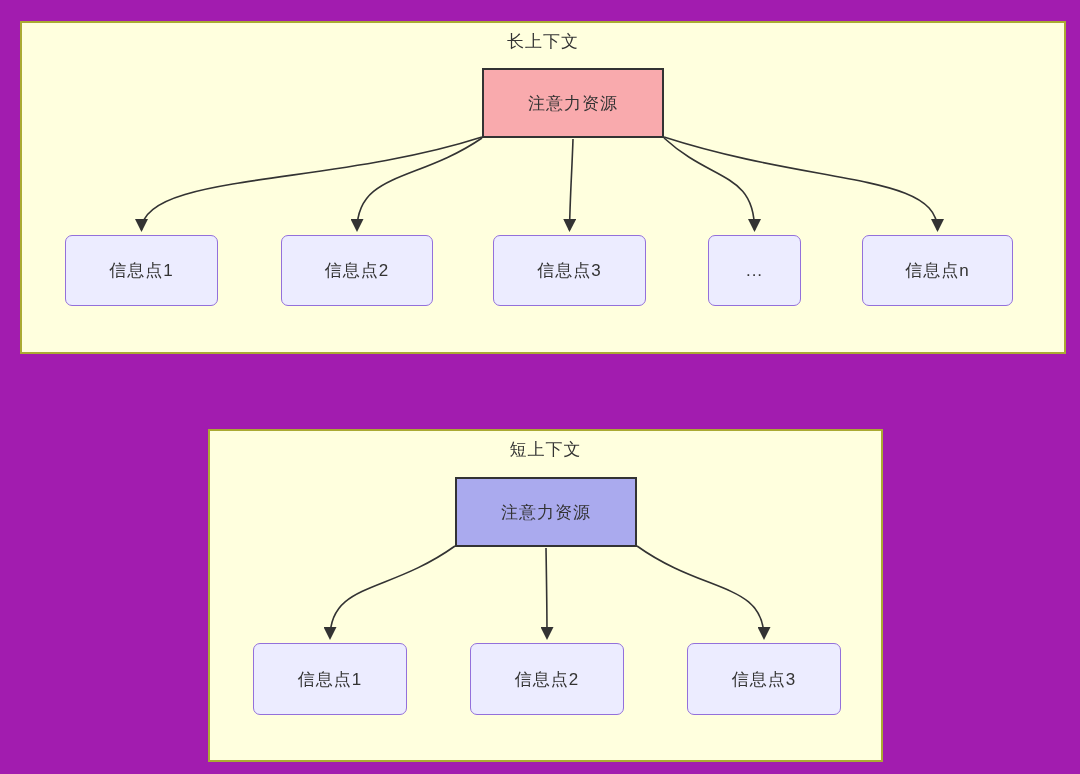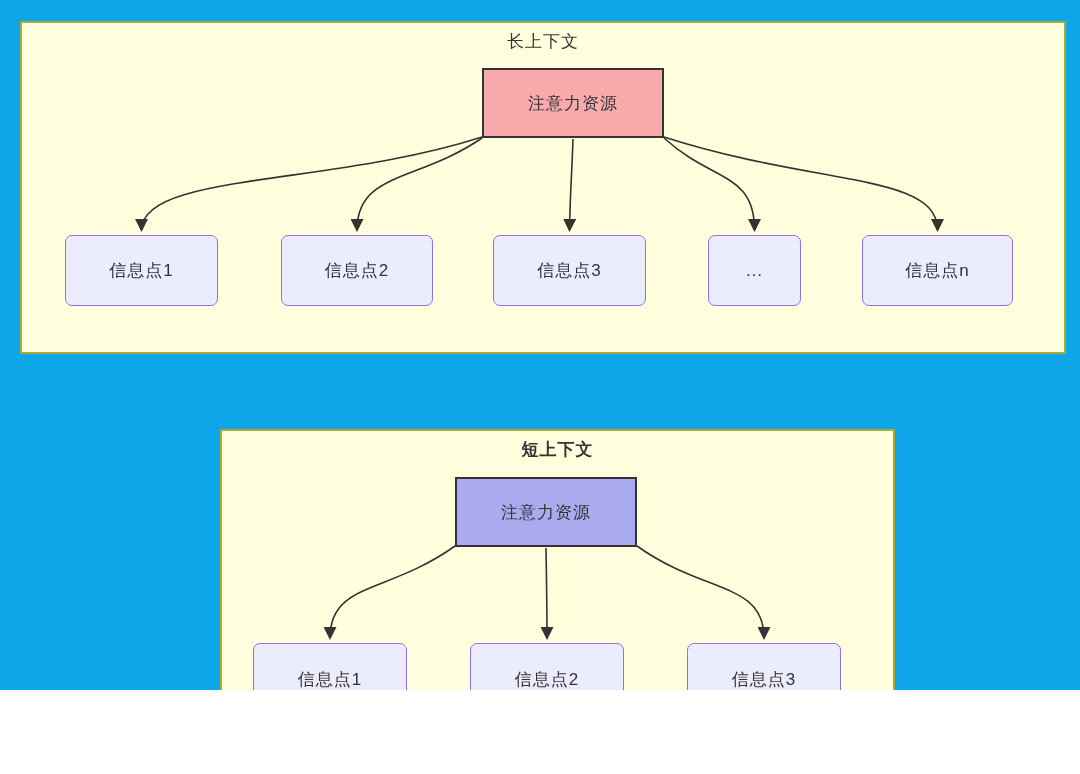--- a/index.html
+++ b/index.html
@@ -4,22 +4,22 @@
 <style>
   html, body {
     margin: 0;
     padding: 0;
     background: #ffffff;
     font-family: "Liberation Sans", sans-serif;
   }
   .stage {
     position: relative;
     width: 1080px;
-    height: 690px;
-    background: #0ea5e9;
+    height: 774px;
+    background: #a21caf;
     overflow: hidden;
   }
   .container {
     position: absolute;
     background: var(--container-fill, #ffffde);
     border: 2px solid var(--container-border, #aaaa33);
     box-sizing: border-box;
   }
   .container-title {
     width: 100%;
@@ -66,21 +66,21 @@
 </style>
 </head>
 <body>
 
 <div class="stage">
 
   <div class="container" style="left:20px; top:21px; width:1046px; height:333px;">
     <div class="container-title">长上下文</div>
   </div>
 
-  <div class="container" style="left:220px; top:429px; width:675px; height:333px;font-weight:bold;">
+  <div class="container" style="left:208px; top:429px; width:675px; height:333px;">
     <div class="container-title">短上下文</div>
   </div>
 
   <svg class="arrows" viewBox="0 0 1080 774" xmlns="http://www.w3.org/2000/svg">
     <defs>
       <marker id="arrowhead" viewBox="0 0 10 10" refX="8.5" refY="5" markerUnits="userSpaceOnUse" markerWidth="13" markerHeight="13" orient="auto">
         <path d="M0,0 L10,5 L0,10 z" fill="#333333"></path>
       </marker>
     </defs>
 

